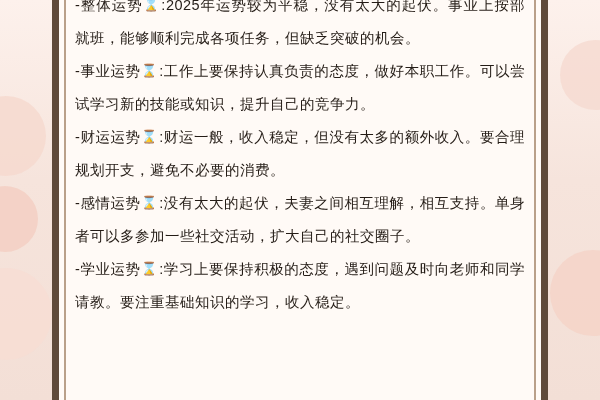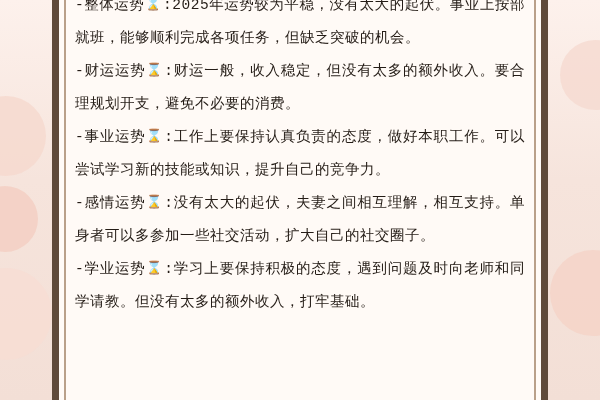--- a/index.html
+++ b/index.html
@@ -15,21 +15,20 @@
   }
 
   
   .page {
     position: relative;
     width: 600px;
     height: 400px;
     background: linear-gradient(180deg, #fdf1ec 0%, #f6e4dc 45%, #f3dfd6 100%);
     box-sizing: border-box;
     overflow: hidden;
-    font-family: Liberation Mono, monospace;
   }
 
   
   .blob {
     position: absolute;
     border-radius: 50%;
     background: #f6d9cf;
     opacity: .85;
   }
   .blob.b1 { left: -34px; top: 96px;  width: 80px;  height: 80px; }
@@ -103,24 +102,24 @@
   <div class="blob b2"></div>
   <div class="blob b3"></div>
   <div class="blob b4"></div>
   <div class="blob b5"></div>
 
   <div class="card">
     <div class="card-inner">
 
       <p class="para clip-top"><span class="lbl">-整体运势</span><span class="sep-icon">⌛</span><span>:2025年运势较为平稳，没有太大的起伏。事业上按部就班，能够顺利完成各项任务，但缺乏突破的机会。</span></p>
 
+      <p class="para"><span class="lbl">-事业运势</span><span class="sep-icon">⌛</span><span>:工作上要保持认真负责的态度，做好本职工作。可以尝试学习新的技能或知识，提升自己的竞争力。</span></p>
+
       <p class="para"><span class="lbl">-财运运势</span><span class="sep-icon">⌛</span><span>:财运一般，收入稳定，但没有太多的额外收入。要合理规划开支，避免不必要的消费。</span></p>
-
-      <p class="para"><span class="lbl">-事业运势</span><span class="sep-icon">⌛</span><span>:工作上要保持认真负责的态度，做好本职工作。可以尝试学习新的技能或知识，提升自己的竞争力。</span></p>
 
       <p class="para"><span class="lbl">-感情运势</span><span class="sep-icon">⌛</span><span>:没有太大的起伏，夫妻之间相互理解，相互支持。单身者可以多参加一些社交活动，扩大自己的社交圈子。</span></p>
 
-      <p class="para"><span class="lbl">-学业运势</span><span class="sep-icon">⌛</span><span>:学习上要保持积极的态度，遇到问题及时向老师和同学请教。但没有太多的额外收入，打牢基础。</span></p>
+      <p class="para"><span class="lbl">-学业运势</span><span class="sep-icon">⌛</span><span>:学习上要保持积极的态度，遇到问题及时向老师和同学请教。要注重基础知识的学习，收入稳定。</span></p>
 
     </div>
   </div>
 
 </div>
 
 </body></html>

